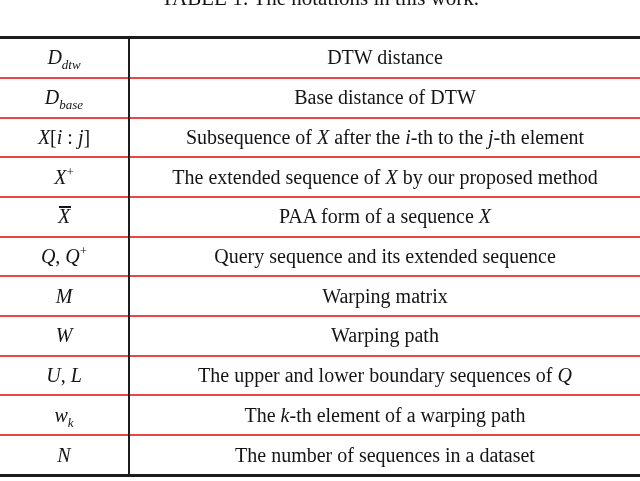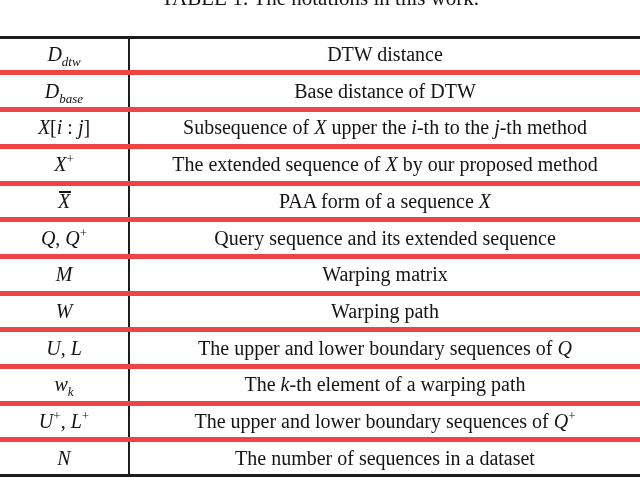--- a/index.html
+++ b/index.html
@@ -18,21 +18,21 @@
   }
   table.notation-table {
     position:absolute; top:36px; left:0; width:640px; height:441px;
     border-collapse:collapse; table-layout:fixed;
     border-top:3px solid #1c1c1c; border-bottom:3px solid #1c1c1c;
   }
   .notation-table td {
     padding:0 4px; font-size:20px; text-align:center; vertical-align:middle;
     white-space:nowrap;
   }
-  .notation-table tr + tr td { border-top:5px solid #ef4444; }
+  .notation-table tr + tr td { border-top:2px solid #ef4444; }
   td.sym { width:120px; border-right:2px solid #1c1c1c; }
   .it { font-style:italic; }
   sub.seg-sub { font-size:13px; font-style:italic; line-height:0; }
   sup.seg-sup { font-size:13px; line-height:0; }
   .ov { font-style:italic; display:inline-block; position:relative; padding:0 2px; }
   .ov::after {
     content:""; position:absolute; left:3px; right:1px; top:1px;
     border-top:2px solid #141414;
   }
 </style>
@@ -48,21 +48,21 @@
         <tr>
           <td class="sym"><span class="it">D</span><sub class="seg-sub">dtw</sub></td>
           <td class="desc"><span>DTW distance</span></td>
         </tr>
         <tr>
           <td class="sym"><span class="it">D</span><sub class="seg-sub">base</sub></td>
           <td class="desc"><span>Base distance of DTW</span></td>
         </tr>
         <tr>
           <td class="sym"><span class="it">X</span><span>[</span><span class="it">i</span><span> : </span><span class="it">j</span><span>]</span></td>
-          <td class="desc"><span>Subsequence of </span><span class="it">X</span><span> upper the </span><span class="it">i</span><span>-th to the </span><span class="it">j</span><span>-th method</span></td>
+          <td class="desc"><span>Subsequence of </span><span class="it">X</span><span> after the </span><span class="it">i</span><span>-th to the </span><span class="it">j</span><span>-th element</span></td>
         </tr>
         <tr>
           <td class="sym"><span class="it">X</span><sup class="seg-sup">+</sup></td>
           <td class="desc"><span>The extended sequence of </span><span class="it">X</span><span> by our proposed method</span></td>
         </tr>
         <tr>
           <td class="sym"><span class="ov">X</span></td>
           <td class="desc"><span>PAA form of a sequence </span><span class="it">X</span></td>
         </tr>
         <tr>
@@ -79,22 +79,18 @@
         </tr>
         <tr>
           <td class="sym"><span class="it">U</span><span>, </span><span class="it">L</span></td>
           <td class="desc"><span>The upper and lower boundary sequences of </span><span class="it">Q</span></td>
         </tr>
         <tr>
           <td class="sym"><span class="it">w</span><sub class="seg-sub">k</sub></td>
           <td class="desc"><span>The </span><span class="it">k</span><span>-th element of a warping path</span></td>
         </tr>
         <tr>
-          <td class="sym"><span class="it">U</span><sup class="seg-sup">+</sup><span>, </span><span class="it">L</span><sup class="seg-sup">+</sup></td>
-          <td class="desc"><span>The upper and lower boundary sequences of </span><span class="it">Q</span><sup class="seg-sup">+</sup></td>
-        </tr>
-        <tr>
           <td class="sym"><span class="it">N</span></td>
           <td class="desc"><span>The number of sequences in a dataset</span></td>
         </tr>
       </tbody>
   </table>
 </div>
 
 </body></html>

